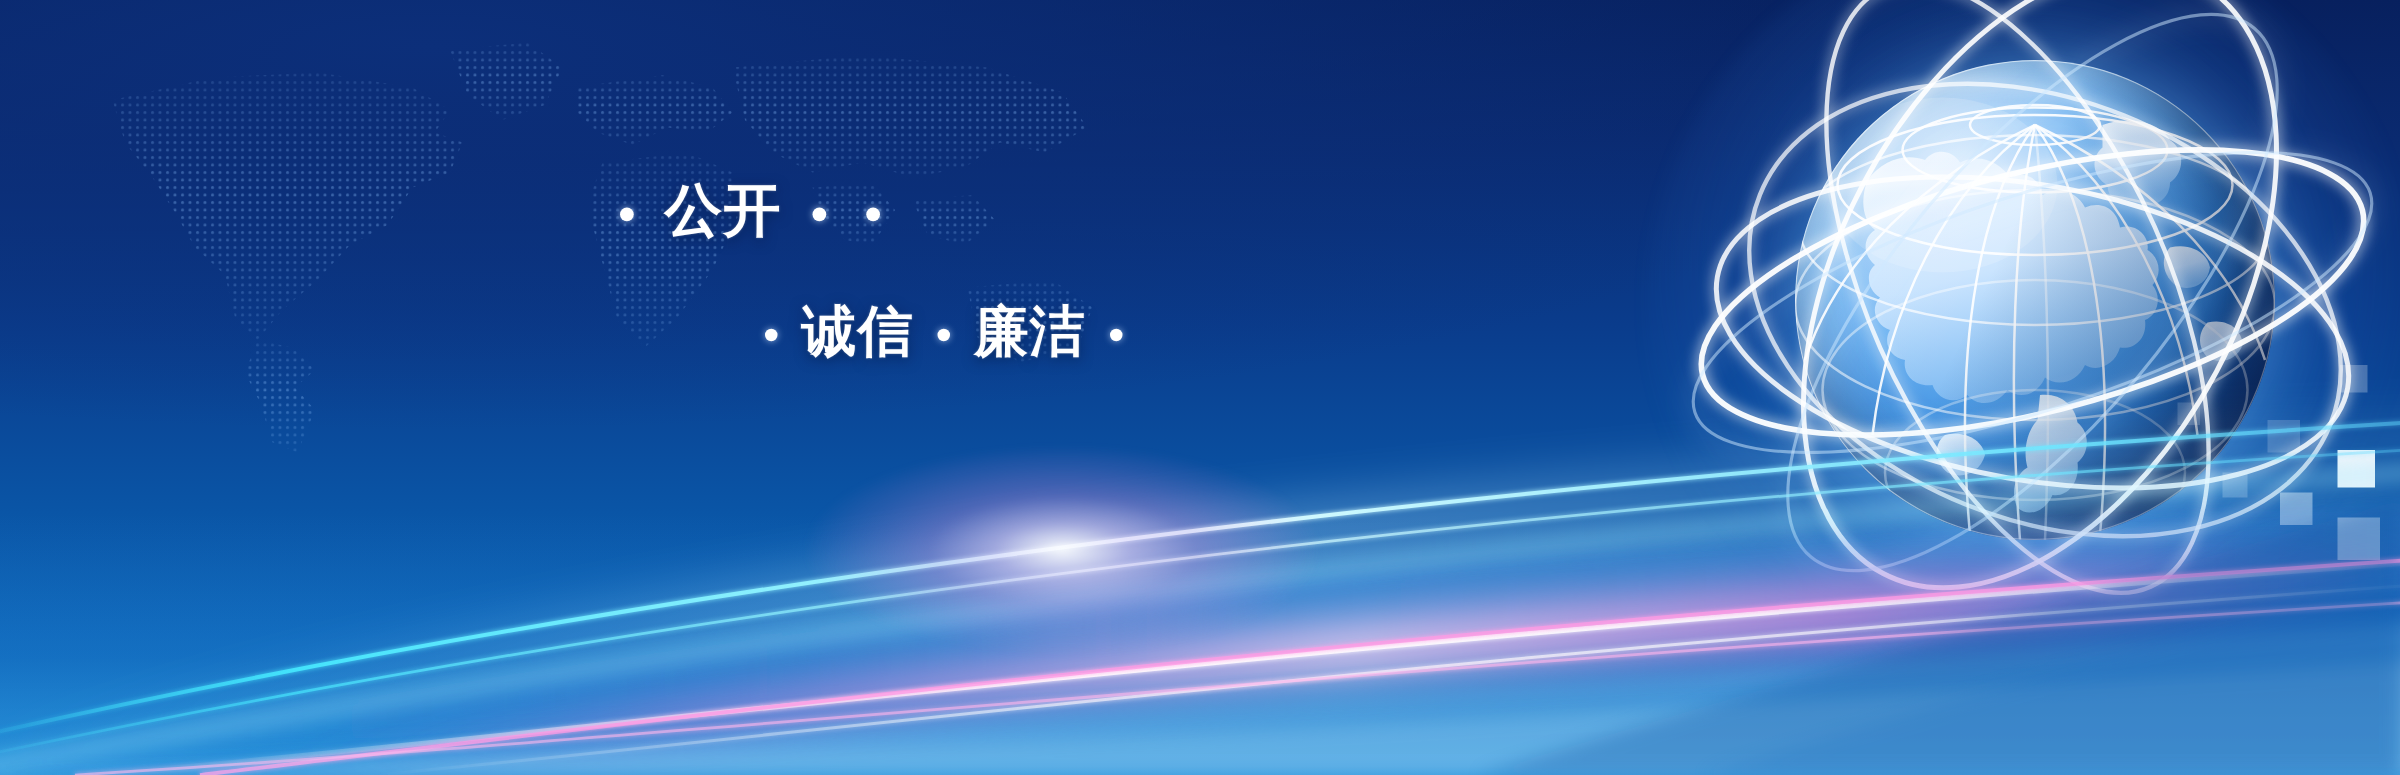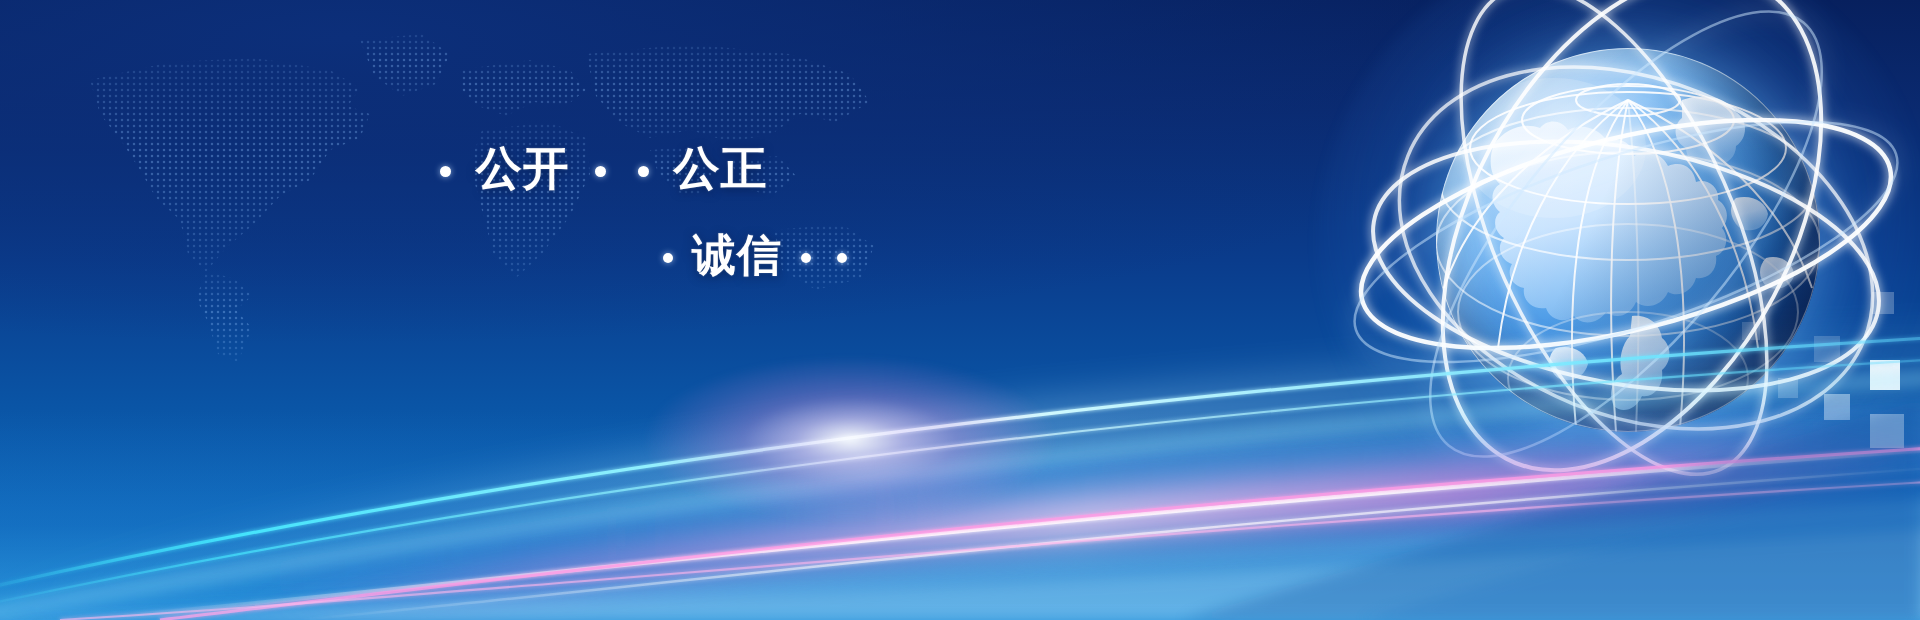--- a/index.html
+++ b/index.html
@@ -49,21 +49,21 @@
     text-shadow:0 2px 10px rgba(0,20,60,.55), 0 0 2px rgba(255,255,255,.35);
   }
   .line1{
     justify-content:center;
     font-size:46px;
     padding-left:20px;
   }
   .line2{
     justify-content:center;
     font-size:44px;
-    margin-top:26px;
+    margin-top:36px;
     padding-left:330px;
   }
   .ch{ display:inline-block; }
   .line1 .ch{ margin:0 9px; }
   .line2 .ch{ margin:0 6px; }
   .dot{
     display:inline-block;
     width:11px; height:11px;
     border-radius:50%;
     background:#fff;
@@ -170,27 +170,27 @@
     </svg>
   </div>
 
   <div class="slogan">
 
     <div class="line line1">
       <span class="dot"></span>
       <span class="ch">公开</span>
       <span class="dot"></span>
       <span class="dot"></span>
-      <span class="ch">公正</span>
     </div>
 
     <div class="line line2">
       <span class="dot"></span>
       <span class="ch">诚信</span>
       <span class="dot"></span>
+      <span class="ch">廉洁</span>
       <span class="dot"></span>
     </div>
 
   </div>
 
   <div class="globe-wrap">
     <div class="globe-glow"></div>
 
     <div class="sphere">
       <svg viewBox="0 0 384 384" aria-hidden="true">

